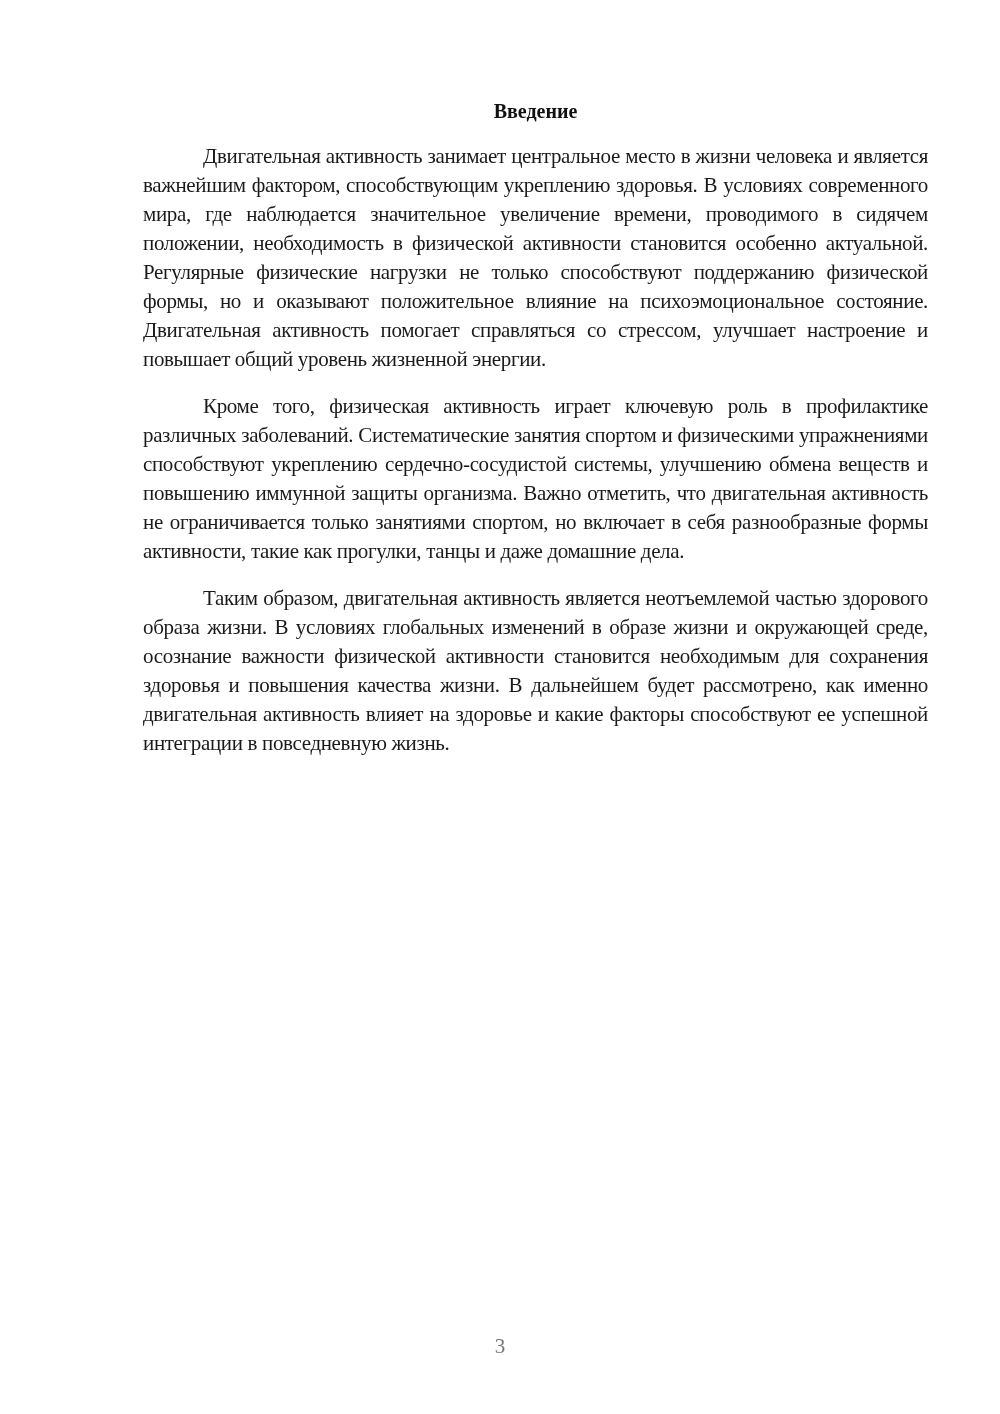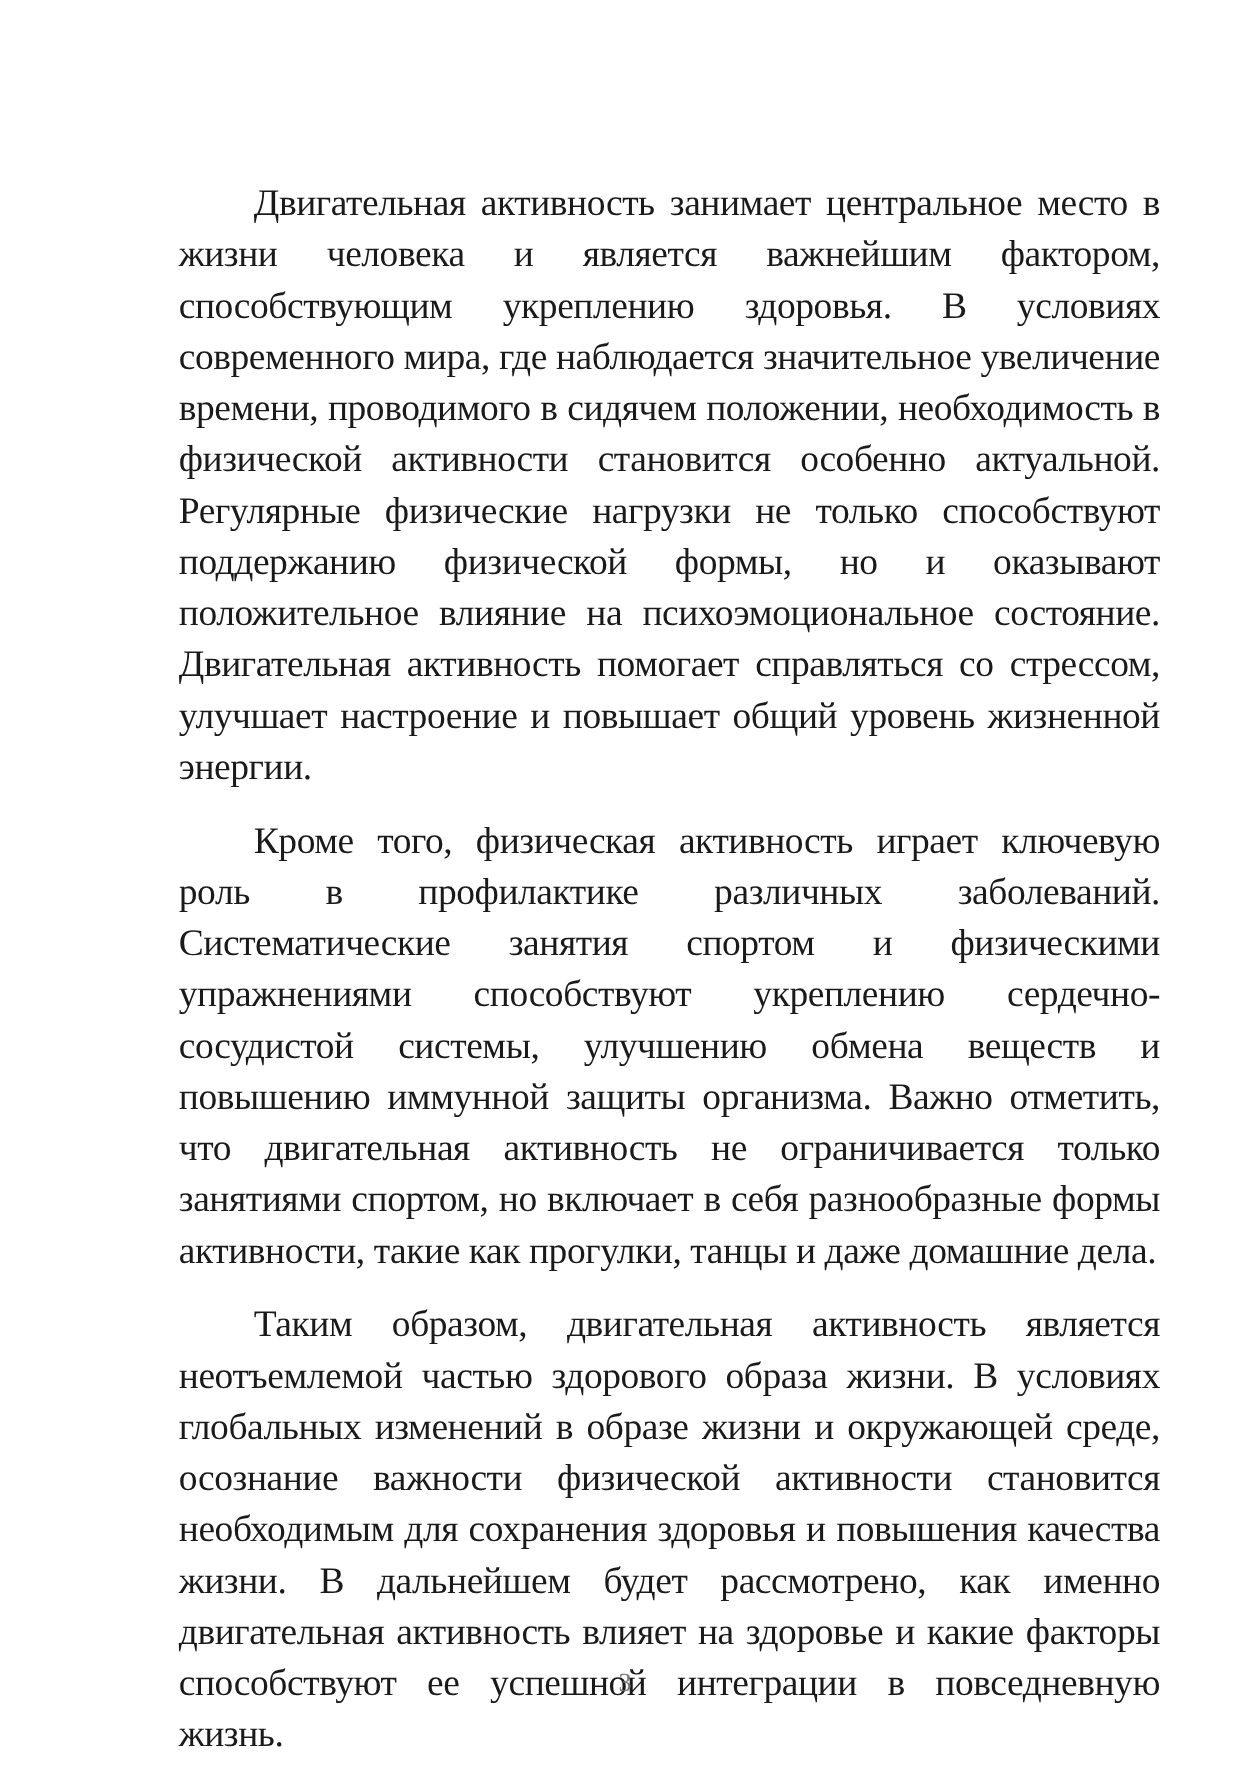--- a/index.html
+++ b/index.html
@@ -36,22 +36,22 @@
       color: #111;
     }
     .body-text {
       position: absolute;
       left: 143px;
       width: 785px;
       top: 142px;
     }
     .para {
       margin: 0 0 18px 0;
-      font-size: 30px;
-      line-height: 41px;
+      font-size: 21px;
+      line-height: 29px;
       text-align: justify;
       text-indent: 60px;
       hyphens: none;
       letter-spacing: -0.35px;
       word-spacing: 0px;
     }
     .page-number {
       position: absolute;
       left: 0;
       width: 1000px;
@@ -60,20 +60,21 @@
       font-size: 21px;
       color: #777;
       line-height: 26px;
       margin: 0;
     }
   </style>
 </head>
 <body>
 
 <div class="page">
+  <h1 class="title">Введение</h1>
 
   <div class="body-text">
     <p class="para">Двигательная активность занимает центральное место в жизни человека и является важнейшим фактором, способствующим укреплению здоровья. В условиях современного мира, где наблюдается значительное увеличение времени, проводимого в сидячем положении, необходимость в физической активности становится особенно актуальной. Регулярные физические нагрузки не только способствуют поддержанию физической формы, но и оказывают положительное влияние на психоэмоциональное состояние. Двигательная активность помогает справляться со стрессом, улучшает настроение и повышает общий уровень жизненной энергии.</p>
     <p class="para">Кроме того, физическая активность играет ключевую роль в профилактике различных заболеваний. Систематические занятия спортом и физическими упражнениями способствуют укреплению сердечно-сосудистой системы, улучшению обмена веществ и повышению иммунной защиты организма. Важно отметить, что двигательная активность не ограничивается только занятиями спортом, но включает в себя разнообразные формы активности, такие как прогулки, танцы и даже домашние дела.</p>
     <p class="para">Таким образом, двигательная активность является неотъемлемой частью здорового образа жизни. В условиях глобальных изменений в образе жизни и окружающей среде, осознание важности физической активности становится необходимым для сохранения здоровья и повышения качества жизни. В дальнейшем будет рассмотрено, как именно двигательная активность влияет на здоровье и какие факторы способствуют ее успешной интеграции в повседневную жизнь.</p>
   </div>
 
   <p class="page-number">3</p>
 </div>
 

